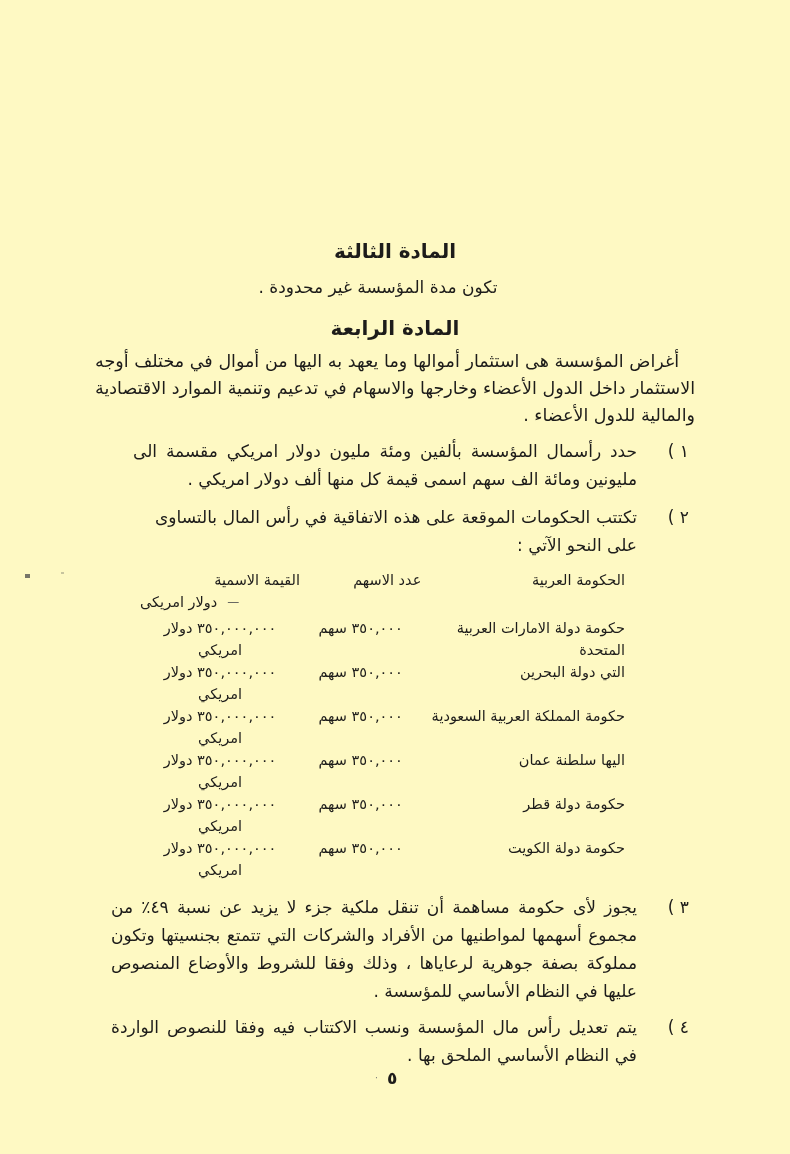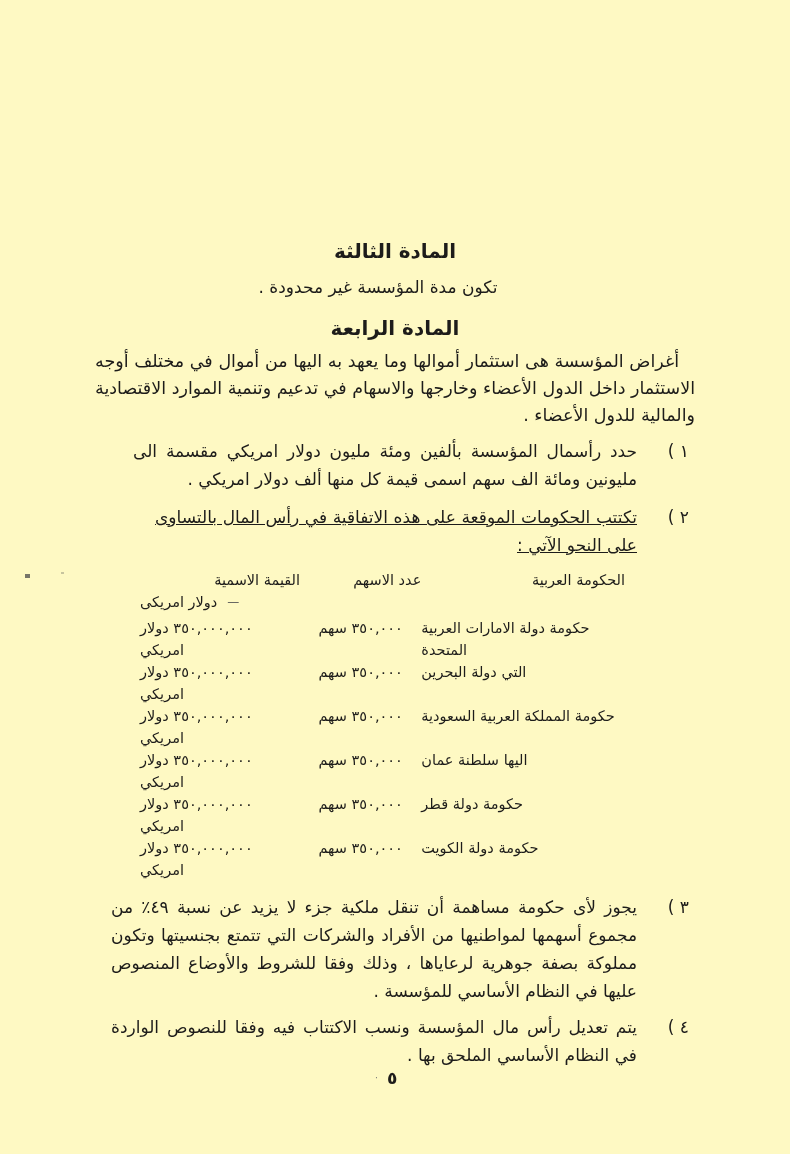--- a/index.html
+++ b/index.html
@@ -53,32 +53,32 @@
     white-space:nowrap;
     padding-right:6px;
   }
   .item .txt{
     flex:1;
     margin-left:16px;
     text-align:justify;
   }
   .item.i1{margin-top:8px;}
   .item.i1 .txt{margin-left:38px;}
-  .item.i2 .txt{margin-left:60px;text-decoration:underline;}
+  .item.i2 .txt{margin-left:60px;}
   .item.i3{margin-top:12px;}
   .item.i4{margin-top:8px;}
   .tbl{
     width:485px;
     margin:12px 70px 0 45px;
     font-size:14.5px;
   }
   .trow{display:flex;direction:rtl;}
-  .c-gov{flex:0 0 42%;text-align:left;}
+  .c-gov{flex:0 0 42%;text-align:right;}
   .c-shr{flex:0 0 25%;text-align:center;}
-  .c-val{flex:0 0 33%;text-align:left;}
+  .c-val{flex:0 0 33%;text-align:center;}
   .thead .trow{line-height:18px;}
   .thead .c-gov,.thead .c-shr,.thead .c-val{text-align:right;}
   .subhead{margin-top:4px;margin-bottom:6px;}
   .subhead .c-val{
     display:flex;
     justify-content:flex-end;
     align-items:center;
     gap:10px;
     text-align:right;
   }

